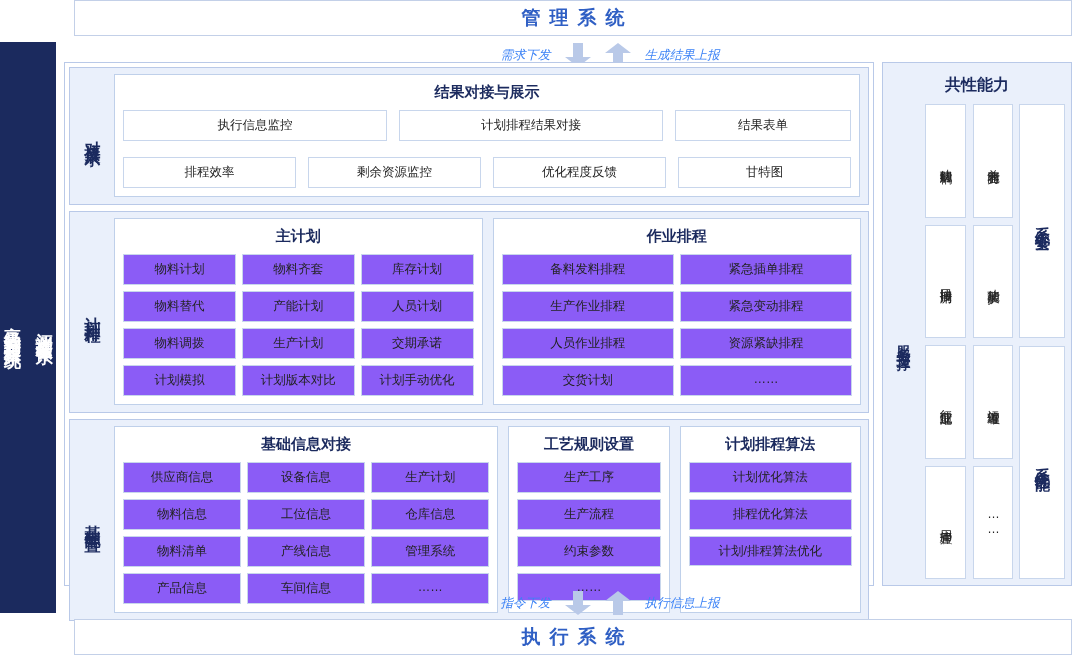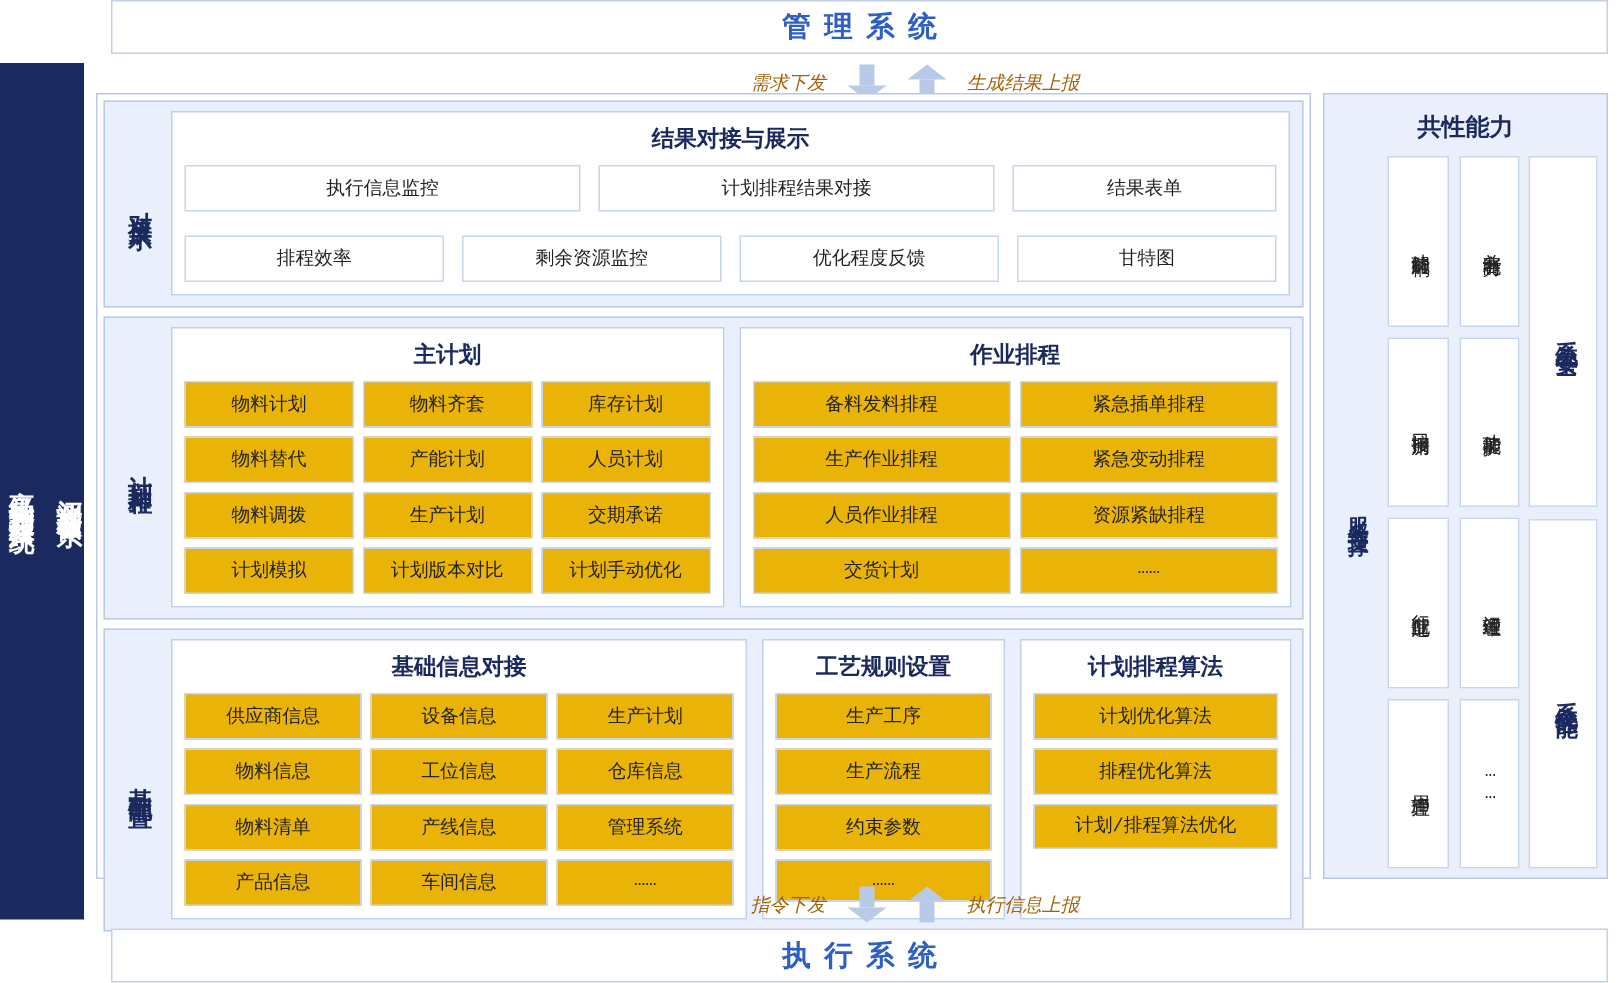--- a/index.html
+++ b/index.html
@@ -12,21 +12,20 @@
     height: 655px;
     font-family: "Liberation Sans", sans-serif;
     color: #1a1a2e;
     position: relative;
     overflow: hidden;
   }
   .page {
     position: relative;
     width: 1080px;
     height: 573px;
-    font-family: Liberation Mono, monospace;
   }
 
   
   .sysbar {
     position: absolute;
     left: 74px;
     width: 998px;
     height: 36px;
     border: 1px solid #c3d0e8;
     background: #ffffff;
@@ -77,21 +76,21 @@
     height: 30px;
     display: flex;
     align-items: center;
     justify-content: center;
     gap: 14px;
   }
   #arrow-row-top { top: 40px; }
   #arrow-row-bottom { top: 588px; }
   .arrow-label {
     font-size: 12.5px;
-    color: #a16207;
+    color: #3b82f6;
     font-style: italic;
     white-space: nowrap;
   }
   .arrow {
     width: 26px;
     height: 24px;
     position: relative;
   }
   .arrow .shaft {
     position: absolute;
@@ -172,21 +171,21 @@
     border: 1px solid #c8d6ec;
     background: #ffffff;
     font-size: 12.5px;
     color: #232323;
     text-align: center;
     padding: 6px 2px;
     box-sizing: border-box;
     white-space: nowrap;
     overflow: hidden;
   }
-  .chip.light { background: #eab308; }
+  .chip.light { background: #8b5cf6; }
   .grid {
     display: grid;
     gap: 6px;
   }
 
   
   #band-display .band-body { padding-right: 8px; }
   #display-card .row-a {
     display: grid;
     grid-template-columns: 3fr 3fr 2fr;

